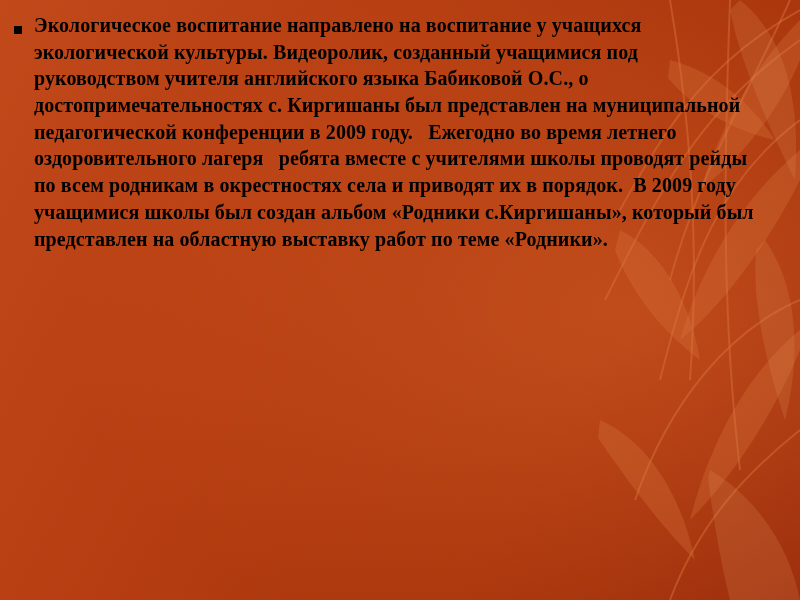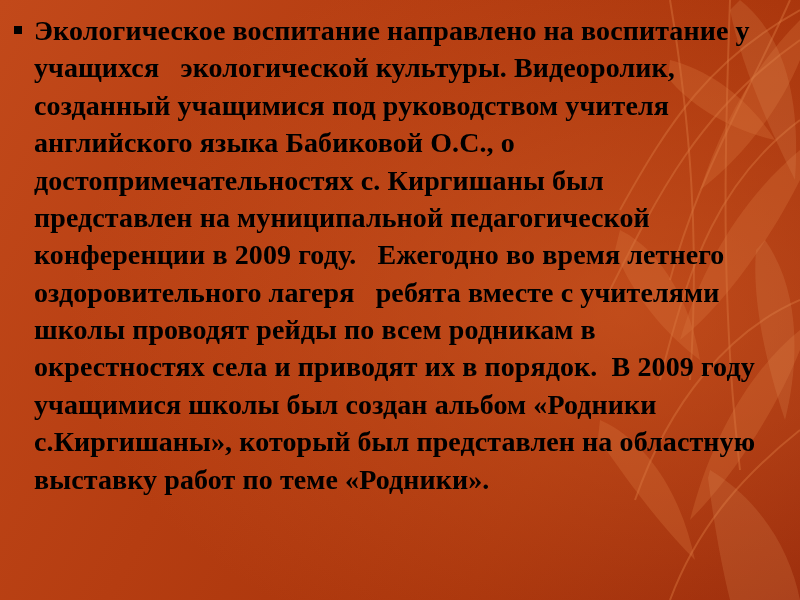--- a/index.html
+++ b/index.html
@@ -57,21 +57,21 @@
     height: 8px;
     background: #000000;
     margin-top: 14px;
     margin-right: 12px;
   }
 
   .body-text {
     flex: 1 1 auto;
     color: #000000;
     font-family: "Liberation Serif", serif;
-    font-size: 28px;
+    font-size: 20px;
     line-height: 1.335;
     font-weight: bold;
     letter-spacing: 0.1px;
     text-align: left;
     white-space: pre-wrap;
     padding-right: 18px;
   }
 </style>
 </head>
 <body>

